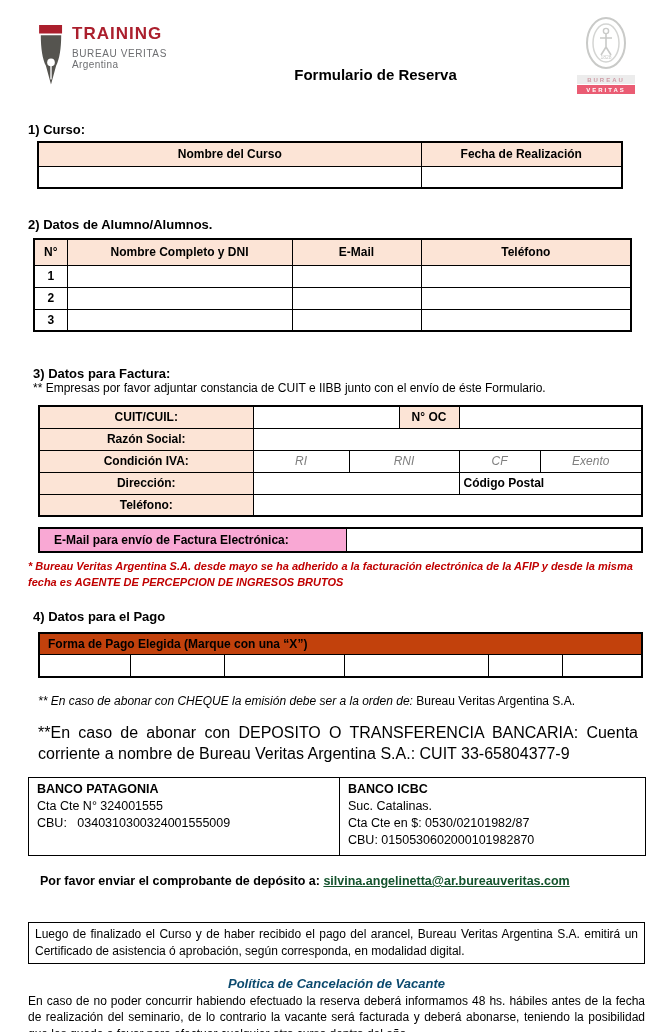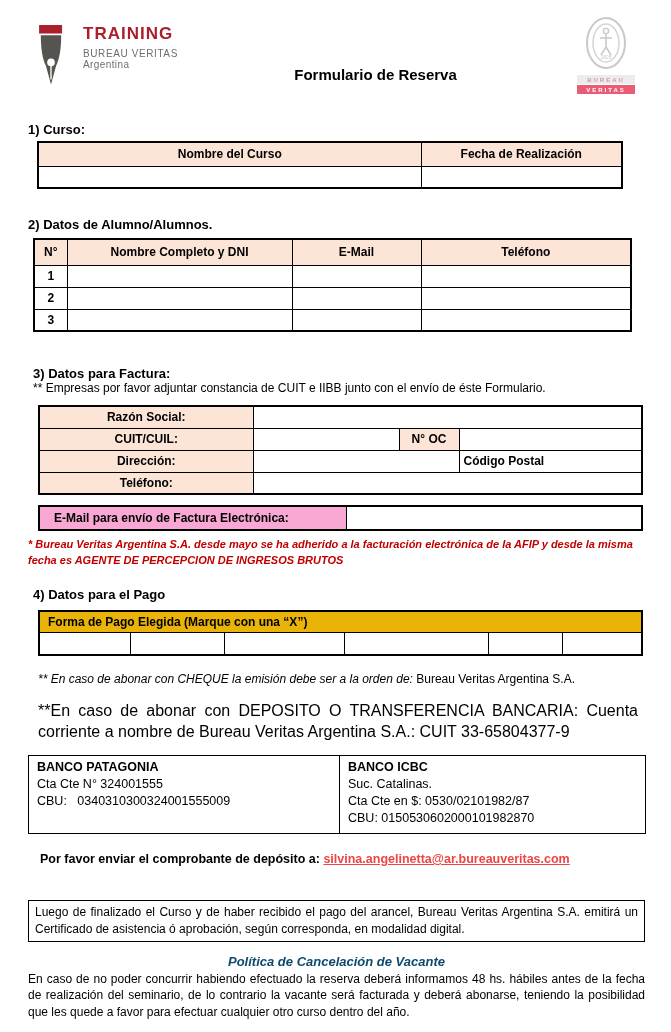--- a/index.html
+++ b/index.html
@@ -4,21 +4,21 @@
 <style>
   * { margin:0; padding:0; box-sizing:border-box; }
   body { background:#e9e9e9; font-family:"Liberation Sans", sans-serif; }
   .page {
     width:671px; height:1032px; background:#fff; margin:0 auto;
     padding:14px 26px 0 28px; overflow:hidden; position:relative;
     color:#000;
   }
   
   .hdr { display:flex; align-items:flex-start; height:96px; }
-  .logo { display:flex; gap:15px; margin-left:6px; margin-top:6px; width:150px; flex:none; }
+  .logo { display:flex; gap:4px; margin-left:6px; margin-top:6px; width:150px; flex:none; }
   .logo-txt { padding-top:4px; }
   .logo-training { color:#ab1f2d; font-size:17px; font-weight:bold; letter-spacing:1px; }
   .logo-bv { color:#6d6e71; font-size:10px; letter-spacing:.6px; margin-top:4px; }
   .logo-ar { color:#6d6e71; font-size:10px; letter-spacing:.4px; }
   .hdr-title { flex:1; text-align:center; font-size:15px; font-weight:bold; margin-top:52px; }
   .emblem { width:78px; flex:none; text-align:center; margin-top:2px; }
   .emblem .bar { width:58px; margin:1px auto 0; font-size:6px; font-weight:bold; letter-spacing:2px;
                  padding:1.5px 0; line-height:1; }
   .bar-bureau { background:#ececec; color:#cf9aa4; }
   .bar-veritas { background:#ea5c73; color:#fff; }
@@ -38,31 +38,31 @@
   .alumnos td.num { text-align:center; font-weight:bold; }
   .factura { width:603px; margin:10px 0 0 10px; }
   .iva-opt { font-style:italic; color:#7f7f7f; text-align:center; }
   .cp-cell { font-weight:bold; }
   .emailrow { width:603px; margin:10px 0 0 10px; }
   .emailrow td { height:24px; }
   .emailrow .lbl { background:#f9a8d4; font-weight:bold; padding-left:14px; }
   .afip { color:#c00000; font-weight:bold; font-style:italic; font-size:11px;
           line-height:1.45; margin:6px 0 0 0; width:615px; }
   .pay { width:603px; margin:8px 0 0 10px; }
-  .pay .cap { background:#eab308; font-weight:bold; text-align:left; padding-left:8px; height:22px; }
+  .pay .cap { background:#c2410c; font-weight:bold; text-align:left; padding-left:8px; height:22px; }
   .noteline { font-size:12px; margin:16px 0 0 10px; }
   .noteline .it { font-style:italic; }
   .deposito { font-size:16px; margin:14px 0 0 10px; width:600px; text-align:justify; line-height:1.35; }
   .banks { width:617px; margin:12px 0 0 0; border:1px solid #000; }
   .banks td { border:1px solid #000; vertical-align:top; padding:3px 8px 5px; height:78px;
               font-size:12.5px; line-height:1.35; }
   .banks .bname { font-weight:bold; }
   .banks .bl { white-space:pre-wrap; }
   .comprobante { font-size:12.5px; font-weight:bold; margin:18px 0 0 12px; }
-  .comprobante a { color:#ef4444; text-decoration:underline;text-align:right; }
+  .comprobante a { color:#14532d; text-decoration:underline;text-align:right; }
   .certbox { border:1px solid #000; width:617px; margin:34px 0 0 0; padding:3px 6px;
              font-size:12px; line-height:1.4; text-align:justify; }
   .cancel-h { color:#0c4a6e; font-weight:bold; font-style:italic; font-size:13px;
               text-align:center; margin-top:12px; }
   .cancel-b { font-size:12px; text-align:justify; line-height:1.4; width:617px; margin-top:2px; }
 </style>
 </head>
 <body>
 
 <div class="page">
@@ -158,28 +158,35 @@
     <colgroup>
         <col style="width:214px">
         <col style="width:96px">
         <col style="width:50px">
         <col style="width:60px">
         <col style="width:81px">
         <col style="width:102px">
       </colgroup>
     <tbody>
         <tr>
-      <td class="peach">Razón Social:</td>
-      <td colspan="5"></td>
-    </tr>
-    <tr>
       <td class="peach">CUIT/CUIL:</td>
       <td colspan="2"></td>
       <td class="peach">N° OC</td>
       <td colspan="2"></td>
+    </tr>
+    <tr>
+      <td class="peach">Razón Social:</td>
+      <td colspan="5"></td>
+    </tr>
+    <tr>
+      <td class="peach">Condición IVA:</td>
+      <td class="iva-opt">RI</td>
+      <td class="iva-opt" colspan="2">RNI</td>
+      <td class="iva-opt">CF</td>
+      <td class="iva-opt">Exento</td>
     </tr>
     <tr>
       <td class="peach">Dirección:</td>
       <td colspan="3"></td>
       <td class="cp-cell" colspan="2">Código Postal</td>
     </tr>
     <tr>
       <td class="peach">Teléfono:</td>
       <td colspan="5"></td>
     </tr>

